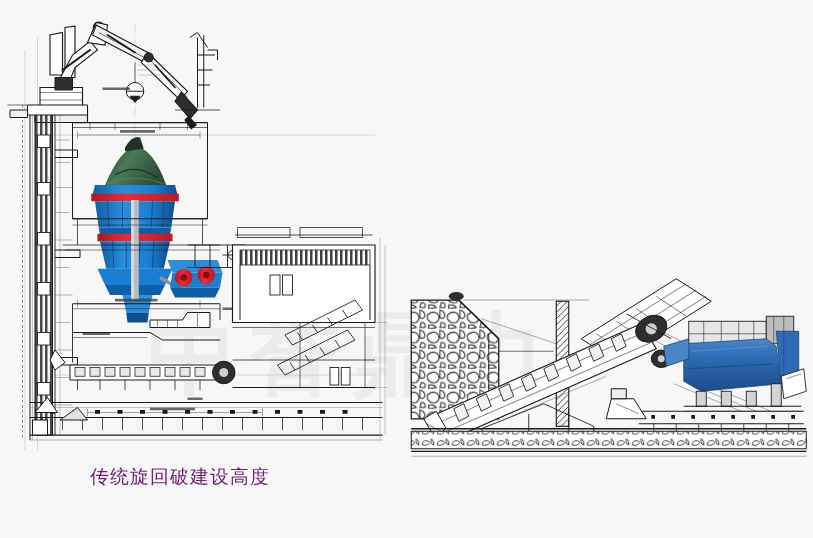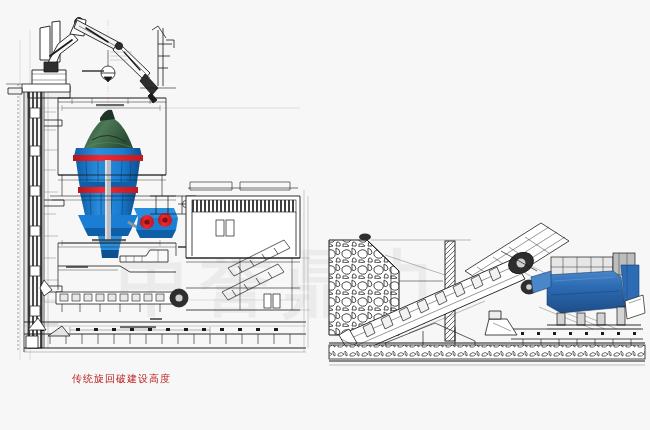--- a/index.html
+++ b/index.html
@@ -8,22 +8,22 @@
     background:#f7f7f7;
     font-family:"Liberation Sans","DejaVu Sans",sans-serif;
     overflow:hidden;position:relative;
   }
   #stage{position:absolute;left:0;top:0;width:650px;height:302px;text-decoration:underline;}
   .panel{position:absolute;}
   #left-panel{left:0;top:0;width:320px;height:370px;}
   #right-panel{left:325px;top:215px;width:325px;height:155px;}
   .caption{
     position:absolute;top:372px;
-    font-size:10px;letter-spacing:1px;
-    color:#b91c1c;white-space:nowrap;
+    font-size:15px;letter-spacing:1px;
+    color:#701a75;white-space:nowrap;
     font-family:"DejaVu Sans","Liberation Sans",sans-serif;
   }
   #caption-left{left:72px;}
   #caption-right{left:384px;}
   .wm{
     position:absolute;pointer-events:none;
     color:#e9e9e9;font-weight:bold;
     font-family:"DejaVu Sans","Liberation Sans",sans-serif;
     font-size:72px;letter-spacing:10px;
     top:236px;left:118px;opacity:.85;

